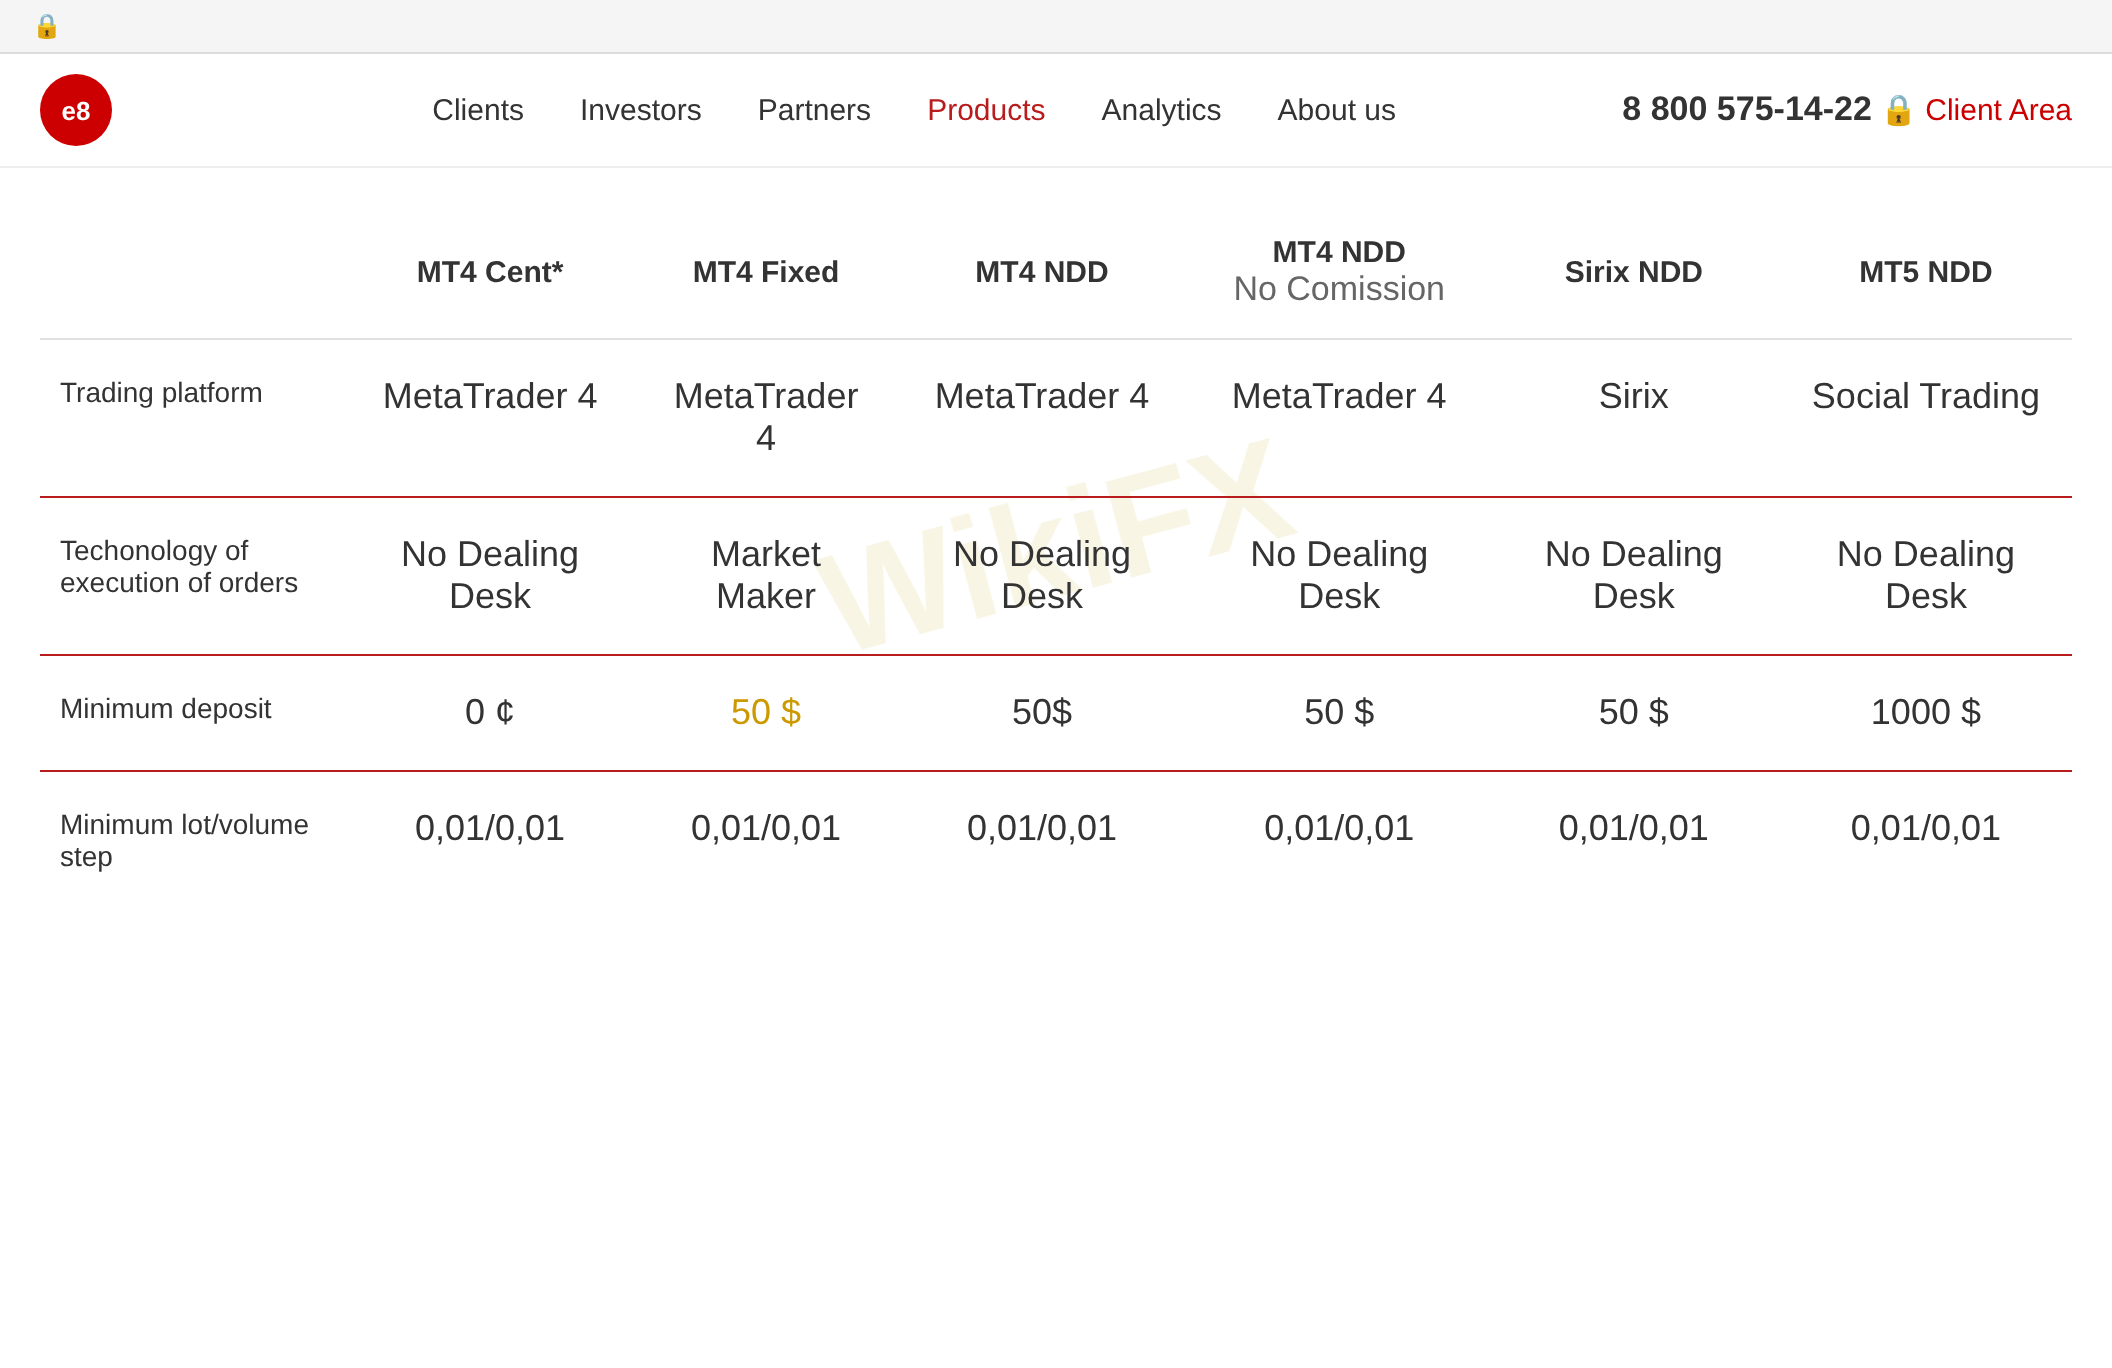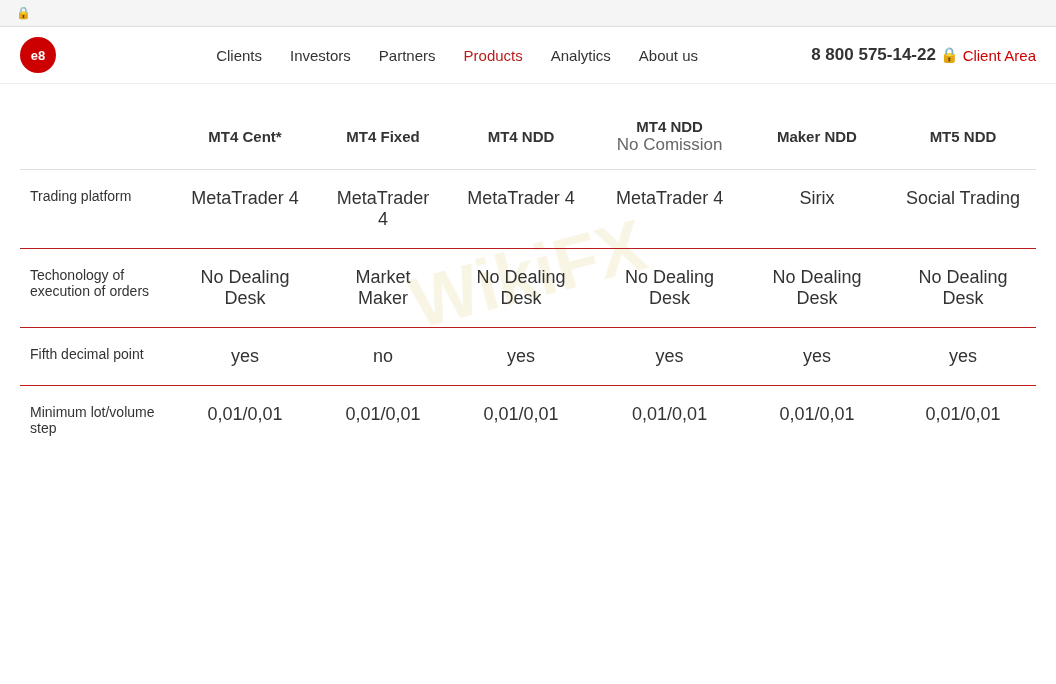--- a/index.html
+++ b/index.html
@@ -97,21 +97,21 @@
           <span>MT4 Fixed</span>
         </th>
         <th>
           <span>MT4 NDD</span>
         </th>
         <th>
           <span>MT4 NDD</span>
           <span class="sub">No Comission</span>
         </th>
         <th>
-          <span>Maker NDD</span>
+          <span>Sirix NDD</span>
         </th>
         <th>
           <span>MT5 NDD</span>
         </th>
       </tr>
     </thead>
     <tbody id="table-body">
     <tr>
           <td class="row-label">Trading platform</td>
           <td class="value">MetaTrader 4</td>
@@ -124,27 +124,27 @@
         <tr>
           <td class="row-label">Techonology of execution of orders</td>
           <td class="value">No Dealing Desk</td>
           <td class="value">Market Maker</td>
           <td class="value">No Dealing Desk</td>
           <td class="value">No Dealing Desk</td>
           <td class="value">No Dealing Desk</td>
           <td class="value">No Dealing Desk</td>
         </tr>
         <tr>
-          <td class="row-label">Fifth decimal point</td>
-          <td class="value">yes</td>
-          <td class="value">no</td>
-          <td class="value">yes</td>
-          <td class="value">yes</td>
-          <td class="value">yes</td>
-          <td class="value">yes</td>
+          <td class="row-label">Minimum deposit</td>
+          <td class="value">0 ¢</td>
+          <td class="value" style="color: rgb(204, 153, 0);">50 $</td>
+          <td class="value">50$</td>
+          <td class="value">50 $</td>
+          <td class="value">50 $</td>
+          <td class="value">1000 $</td>
         </tr>
         <tr>
           <td class="row-label">Minimum lot/volume step</td>
           <td class="value">0,01/0,01</td>
           <td class="value">0,01/0,01</td>
           <td class="value">0,01/0,01</td>
           <td class="value">0,01/0,01</td>
           <td class="value">0,01/0,01</td>
           <td class="value">0,01/0,01</td>
         </tr>

